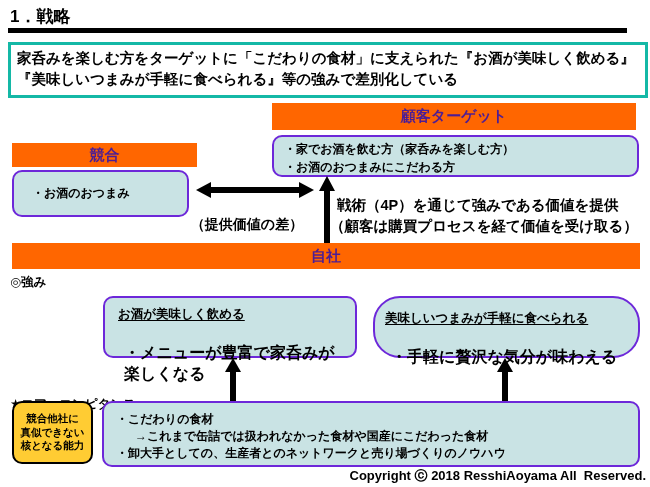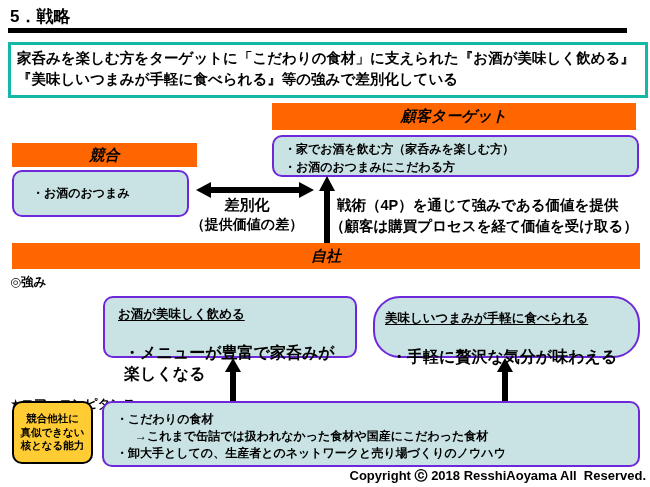--- a/index.html
+++ b/index.html
@@ -10,22 +10,22 @@
   }
   .abs { position:absolute; }
   .page-title { left:10px; top:5px; font-size:17px; font-weight:bold; }
   .title-rule { left:8px; top:28px; width:619px; height:5px; background:#000; }
   .summary-box {
     left:8px; top:42px; width:622px; height:44px;
     border:3px solid #14b8a6; background:#fff;
     padding:3px 6px; font-size:14.5px; font-weight:bold; line-height:1.45;
   }
   .orange-bar {
-    background:#ff6600; color:#000000; font-weight:bold; font-size:15px;
-    display:flex; align-items:center; justify-content:center;font-style:italic;
+    background:#ff6600; color:#4c1d95; font-weight:bold; font-size:15px;
+    display:flex; align-items:center; justify-content:center;
   }
   .blue-box {
     background:#c9e3e4; border:2px solid #6d28d9; border-radius:10px;
     font-weight:bold; box-sizing:border-box;
   }
   .yellow-note {
     background:#ffcc33; border:2px solid #000; border-radius:10px;
     font-weight:bold; box-sizing:border-box;
     display:flex; flex-direction:column; align-items:center; justify-content:center;
     text-align:center; font-size:10.5px; line-height:1.32;
@@ -50,39 +50,38 @@
   .core-box { left:102px; top:401px; width:538px; height:66px; padding:8px 6px 0 12px; font-size:12px; line-height:1.4; }
   .core-line2 { margin-left:7px; }
   .copyright { left:280px; top:467px; width:366px; text-align:right; font-size:13px; font-weight:bold; white-space:pre; }
   .arrow-layer { left:0; top:0; width:650px; height:487px; pointer-events:none; }
 </style>
 </head>
 <body>
 
 <div class="stage">
 
-  <div class="abs page-title">5．戦略</div>
+  <div class="abs page-title">1．戦略</div>
   <div class="abs title-rule"></div>
 
   <div class="abs summary-box">
     <span>家呑みを楽しむ方をターゲットに「こだわりの食材」に支えられた『お酒が美味しく飲める』『美味しいつまみが手軽に食べられる』等の強みで差別化している</span>
   </div>
 
   <div class="abs orange-bar cust-header">顧客ターゲット</div>
   <div class="abs blue-box cust-box">
     <div>・家でお酒を飲む方（家呑みを楽しむ方）</div>
     <div>・お酒のおつまみにこだわる方</div>
   </div>
 
   <div class="abs orange-bar comp-header">競合</div>
   <div class="abs blue-box comp-box">
     <span>・お酒のおつまみ</span>
   </div>
 
-  <div class="abs diff-label">差別化</div>
   <div class="abs diff-sub">（提供価値の差）</div>
   <div class="abs tac1">戦術（4P）を通じて強みである価値を提供</div>
   <div class="abs tac2">（顧客は購買プロセスを経て価値を受け取る）</div>
 
   <div class="abs orange-bar company-bar">自社</div>
 
   <div class="abs strengths-label">◎強み</div>
 
 
   <div class="abs blue-box sbox1">

